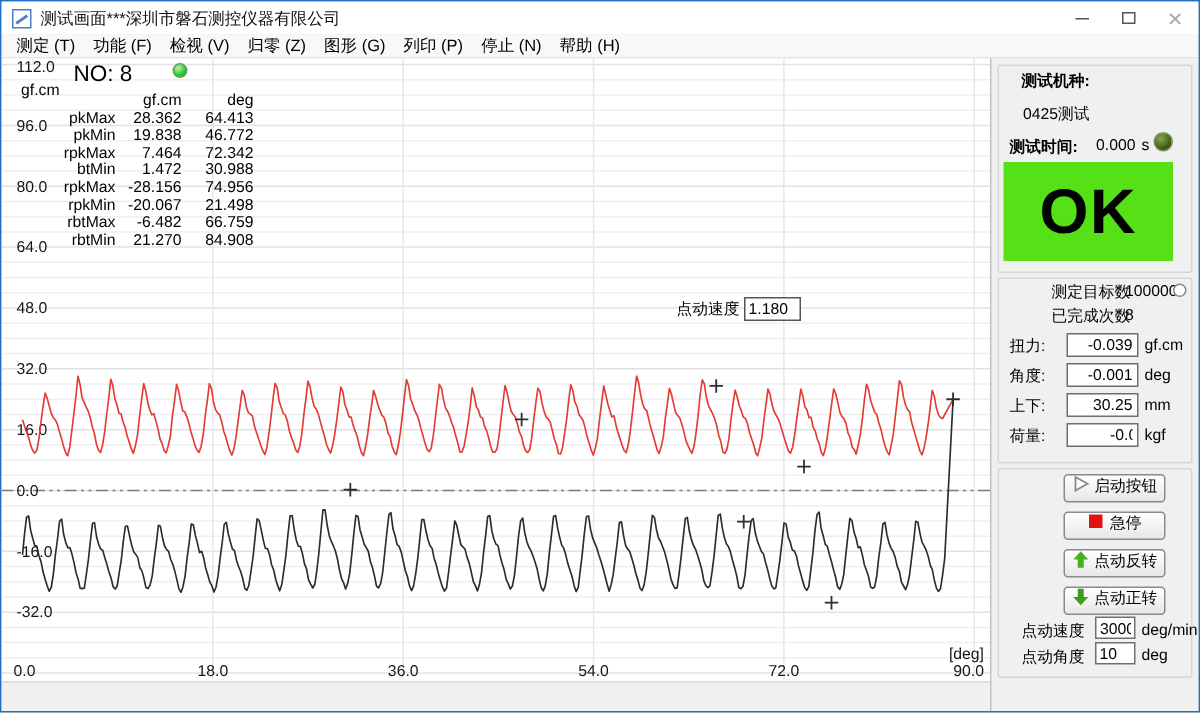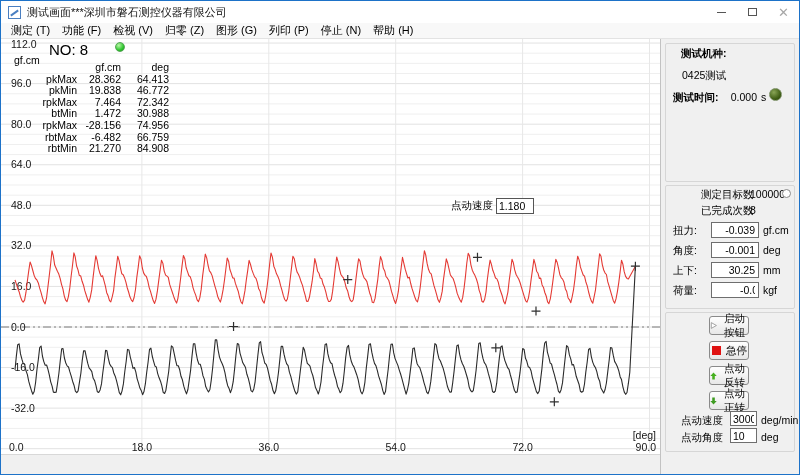--- a/index.html
+++ b/index.html
@@ -38,22 +38,22 @@
   .statusbar{position:absolute;left:0;top:415px;width:659px;height:20px;background:#f0f0f0;border-top:1px solid #d8d8d8;}
   
   .right-panel{position:absolute;left:659px;top:0;width:139px;height:435px;background:#f0f0f0;border-left:1px solid #c2c2c2;font-size:10.5px;}
   .rp{position:absolute;white-space:nowrap;}
   .bold{font-weight:bold;}
   .groupbox{position:absolute;border:1px solid #d6d6d6;border-radius:2px;}
   .ok-box{position:absolute;left:8px;top:69px;width:113px;height:66px;display:flex;align-items:center;justify-content:center;font-size:42px;font-weight:bold;letter-spacing:1px;}
   .led-time{left:108px;top:49px;width:13px;height:13px;background:radial-gradient(circle at 35% 30%,#89a556,#3d5c13 65%,#2c430c);border:1px solid #7b8f64;}
   .radio{position:absolute;left:121px;top:150px;width:9px;height:9px;border:1px solid #8a8a8a;border-radius:50%;background:#fff;}
   .fbox{position:absolute;left:50px;width:48px;height:16px;border:1px solid #6e6e6e;background:#fff;text-align:right;font-size:10.5px;padding:0 3px;font-family:inherit;}
-  .rp-btn{position:absolute;left:48px;width:40px;height:19px;border:1px solid #8a8a8a;border-radius:3px;
-          background:linear-gradient(#ffffff,#e7e7e7);display:flex;align-items:center;justify-content:center;gap:4px;
+  .rp-btn{position:absolute;left:48px;width:68px;height:19px;border:1px solid #8a8a8a;border-radius:3px;
+          background:linear-gradient(#ffffff,#e7e7e7);display:flex;align-items:flex-start;justify-content:center;gap:4px;
           font-size:10.5px;padding:0;font-family:inherit;}
   .jbox{position:absolute;left:69px;width:27px;height:15px;border:1px solid #6e6e6e;background:#fff;font-size:10.5px;padding:0 2px;font-family:inherit;}
 </style>
 </head>
 <body>
 
 <div class="window">
 
   <div class="titlebar">
     <span class="app-icon"></span>
@@ -190,20 +190,25 @@
             <span>btMin</span>
             <span>1.472</span>
             <span>30.988</span>
           </div>
         <div class="mrow">
             <span>rpkMax</span>
             <span>-28.156</span>
             <span>74.956</span>
           </div>
         <div class="mrow">
+            <span>rpkMin</span>
+            <span>-20.067</span>
+            <span>21.498</span>
+          </div>
+        <div class="mrow">
             <span>rbtMax</span>
             <span>-6.482</span>
             <span>66.759</span>
           </div>
         <div class="mrow">
             <span>rbtMin</span>
             <span>21.270</span>
             <span>84.908</span>
           </div>
       </div>
@@ -218,20 +223,21 @@
 
     <div class="right-panel">
       <div class="groupbox" style="left:4px;top:4px;width:130px;height:139px;"></div>
       <span class="rp bold" style="left:20px;top:8px;">测试机种:</span>
       <span class="rp" style="left:21px;top:30px;">0425测试</span>
       <span class="rp bold" style="left:12px;top:52px;">测试时间:</span>
       <span class="rp" style="left:64px;top:52px;width:32px;text-align:right;">0.000</span>
       <span class="rp" style="left:100px;top:52px;">s</span>
       <span class="led led-time rp"></span>
 
+      <div class="ok-box" style="background: rgb(85, 225, 22);">OK</div>
 
       <div class="groupbox" style="left:4px;top:146px;width:130px;height:124px;"></div>
       <span class="rp" style="left:40px;top:149px;">测定目标数</span>
       <span class="rp" style="left:89px;top:149px;">100000</span>
       <span class="radio"></span>
       <span class="rp" style="left:40px;top:165px;">已完成次数</span>
       <span class="rp" style="left:89px;top:165px;">8</span>
 
       <span class="rp" style="left:12px;top:185px;">扭力:</span>
       <input class="fbox" style="top: 183px;" value="-0.039">

